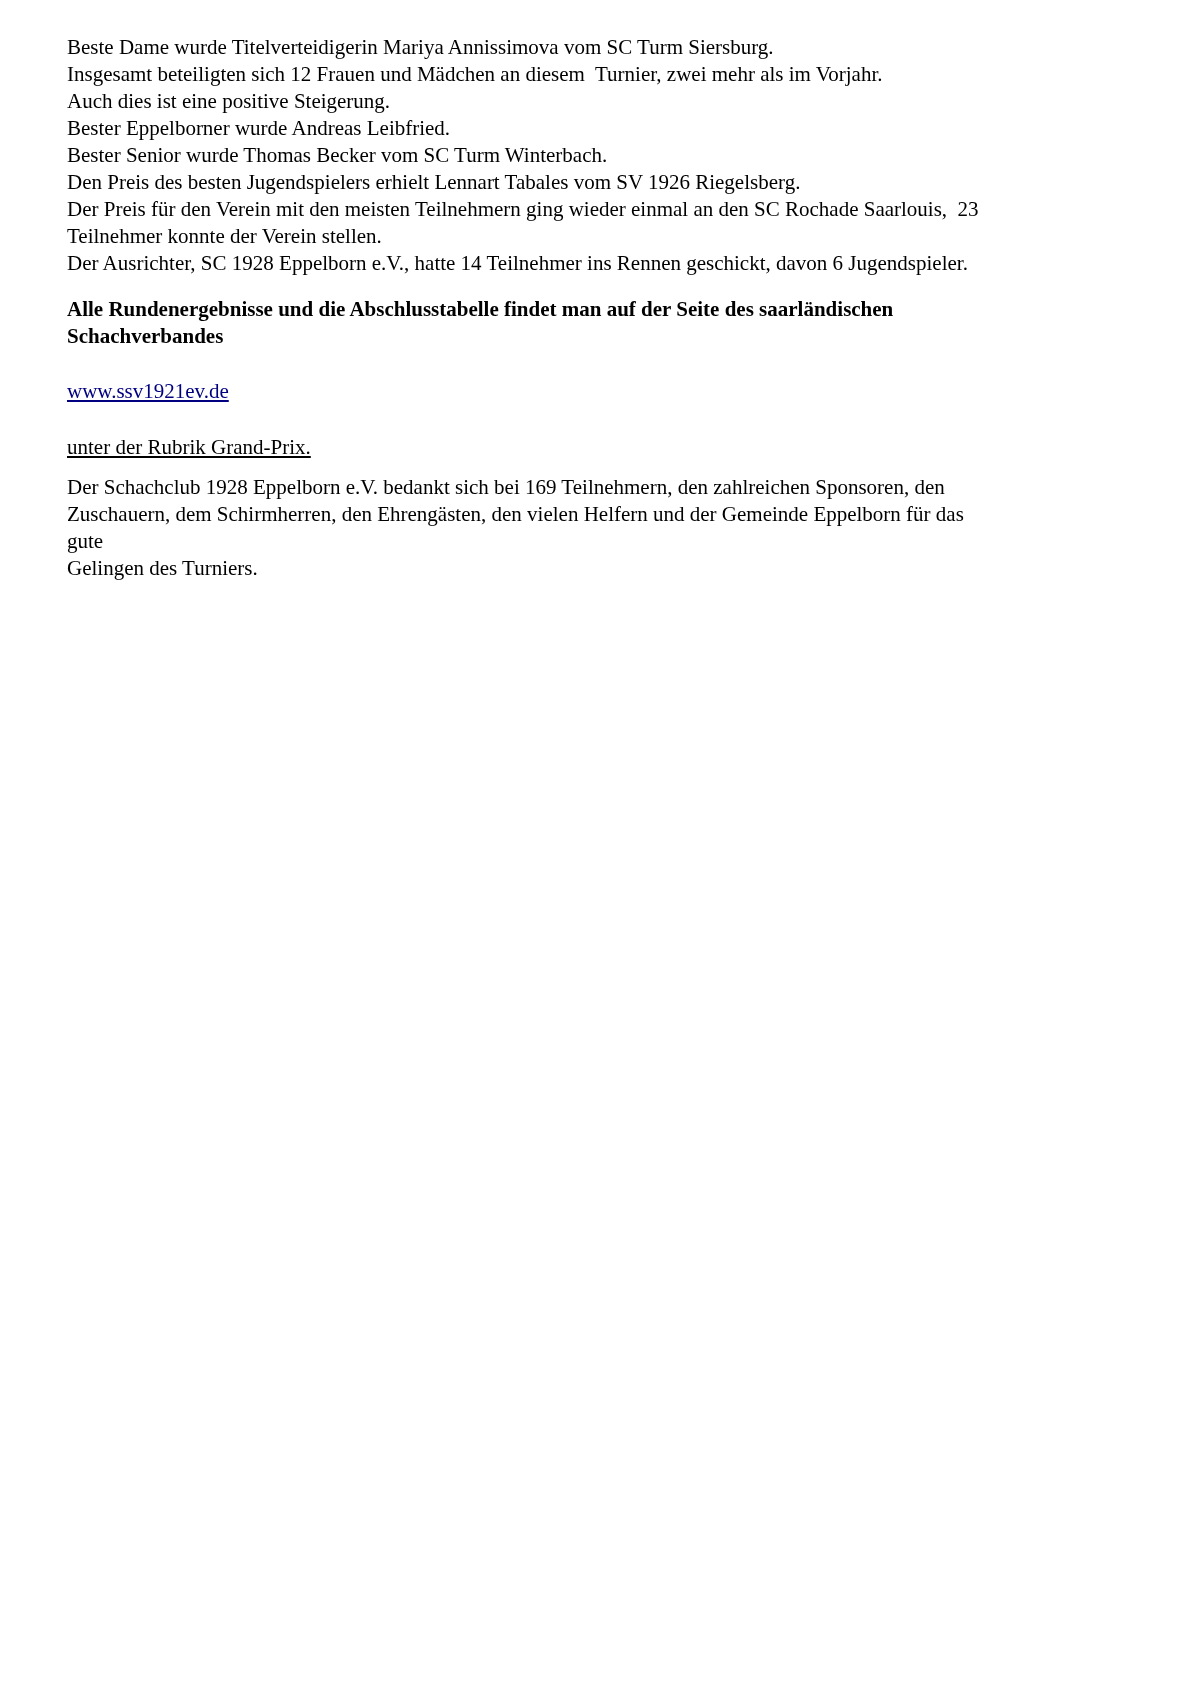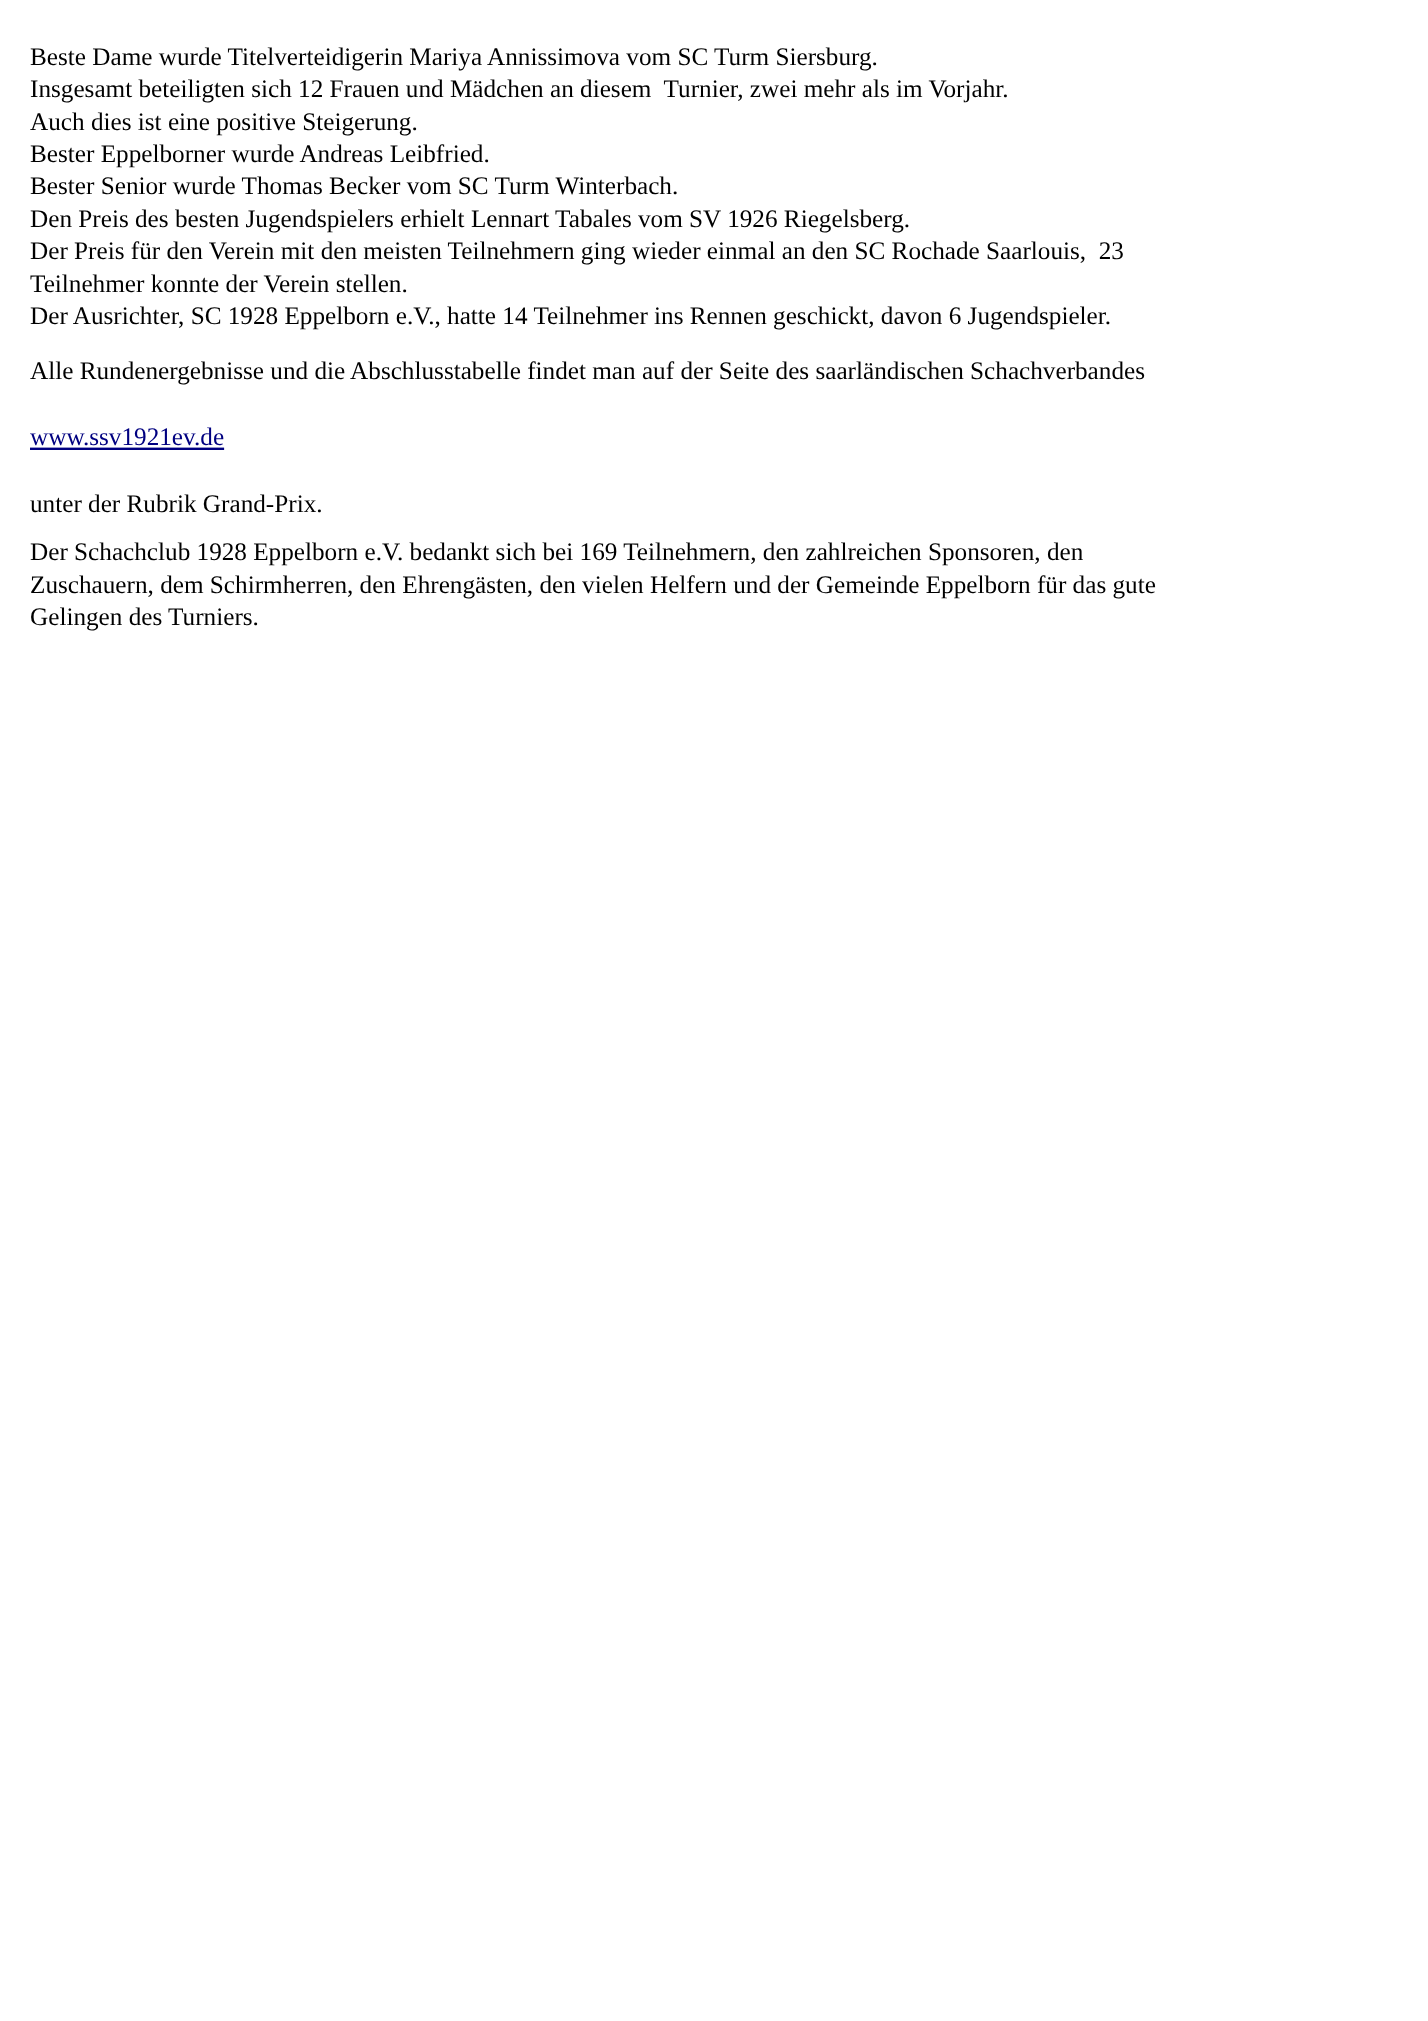--- a/index.html
+++ b/index.html
@@ -8,34 +8,34 @@
   }
   body {
     width: 1190px;
     min-height: 1684px;
     background: #ffffff;
     font-family: "Liberation Serif", "DejaVu Serif", serif;
     color: #000000;
     overflow: hidden;
   }
   .page {
-    padding: 34px 42px 0 25px;
+    padding: 34px 42px 0 67px;
     box-sizing: border-box;
     width: 1036px;
   }
   .para {
     font-size: 21px;
     line-height: 27px;
     white-space: pre-wrap;
     margin: 0;
   }
   .gap-after-results   { margin-bottom: 19px; }
-  .gap-after-intro     { margin-bottom: 28px; }
+  .gap-after-intro     { margin-bottom: 28px; font-weight: bold; }
   .gap-after-link      { margin-bottom: 29px; }
-  .gap-after-rubrik    { margin-bottom: 13px; }
+  .gap-after-rubrik    { margin-bottom: 13px; text-decoration: underline; }
   .gap-after-thanks    { margin-bottom: 28px; }
   a.doc-link {
     color: #000080;
     text-decoration: underline;
     cursor: pointer;
   }
 </style>
 </head>
 <body>
 

